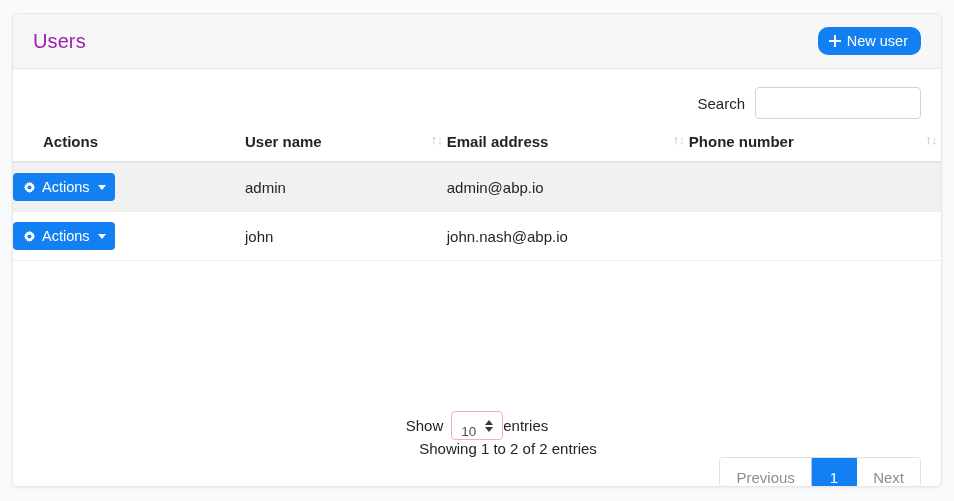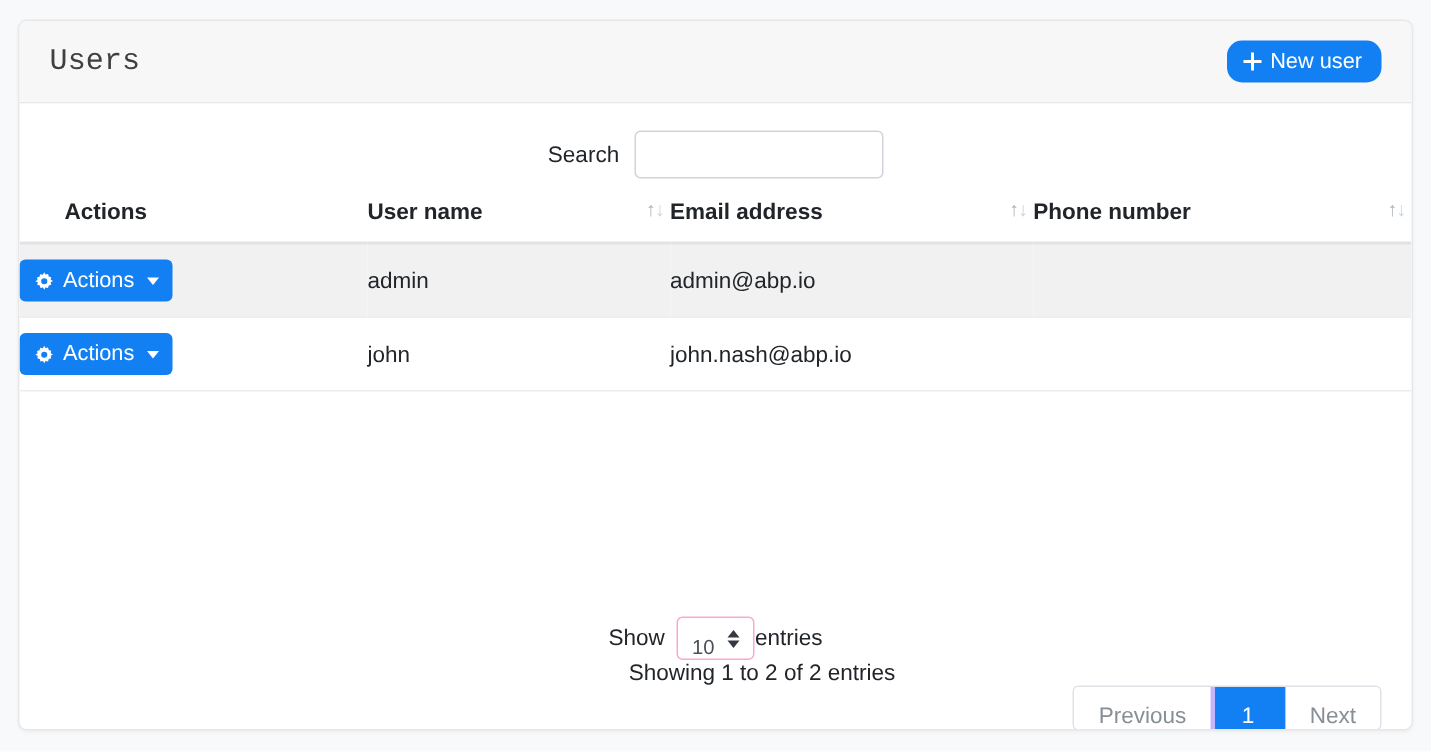--- a/index.html
+++ b/index.html
@@ -38,23 +38,22 @@
     border-bottom: 1px solid #e7e7e9;
     box-sizing: border-box;
     display: flex;
     align-items: center;
     justify-content: space-between;
     padding: 0 20px;
   }
   .card-title {
     font-size: 20px;
     font-weight: 400;
-    color: #404040;
+    color: #a21caf;
     letter-spacing: 0.1px;
-    font-family: Liberation Mono, monospace;
   }
   .btn-new-user {
     display: inline-flex;
     align-items: center;
     gap: 6px;
     background: #1280f3;
     color: #ffffff;
     border: none;
     border-radius: 10px;
     padding: 7px 13px 7px 11px;
@@ -83,21 +82,21 @@
   .card-body {
     position: relative;
     height: 418px;
     background: #ffffff;
   }
 
   
   .search-row {
     display: flex;
     align-items: center;
-    justify-content: center;
+    justify-content: flex-end;
     padding: 18px 20px 0 20px;
   }
   .search-label {
     font-size: 15px;
     color: #212529;
     margin-right: 10px;
   }
   .search-input {
     width: 166px;
     height: 32px;
@@ -266,21 +265,21 @@
     border-radius: 4px;
     overflow: hidden;
     background: #ffffff;
   }
   .page-item {
     font-size: 15px;
     padding: 10px 16px;
     line-height: 20px;
     color: #868e96;
     background: #ffffff;
-    border-right: 3px solid #c4b5fd;
+    border-right: 1px solid #c4b5fd;
     cursor: pointer;
     user-select: none;
   }
   .page-item:last-child { border-right: none; }
   .page-item.active {
     background: #1280f3;
     color: #ffffff;
     border-right-color: #1280f3;
     padding-left: 18px;
     padding-right: 18px;

